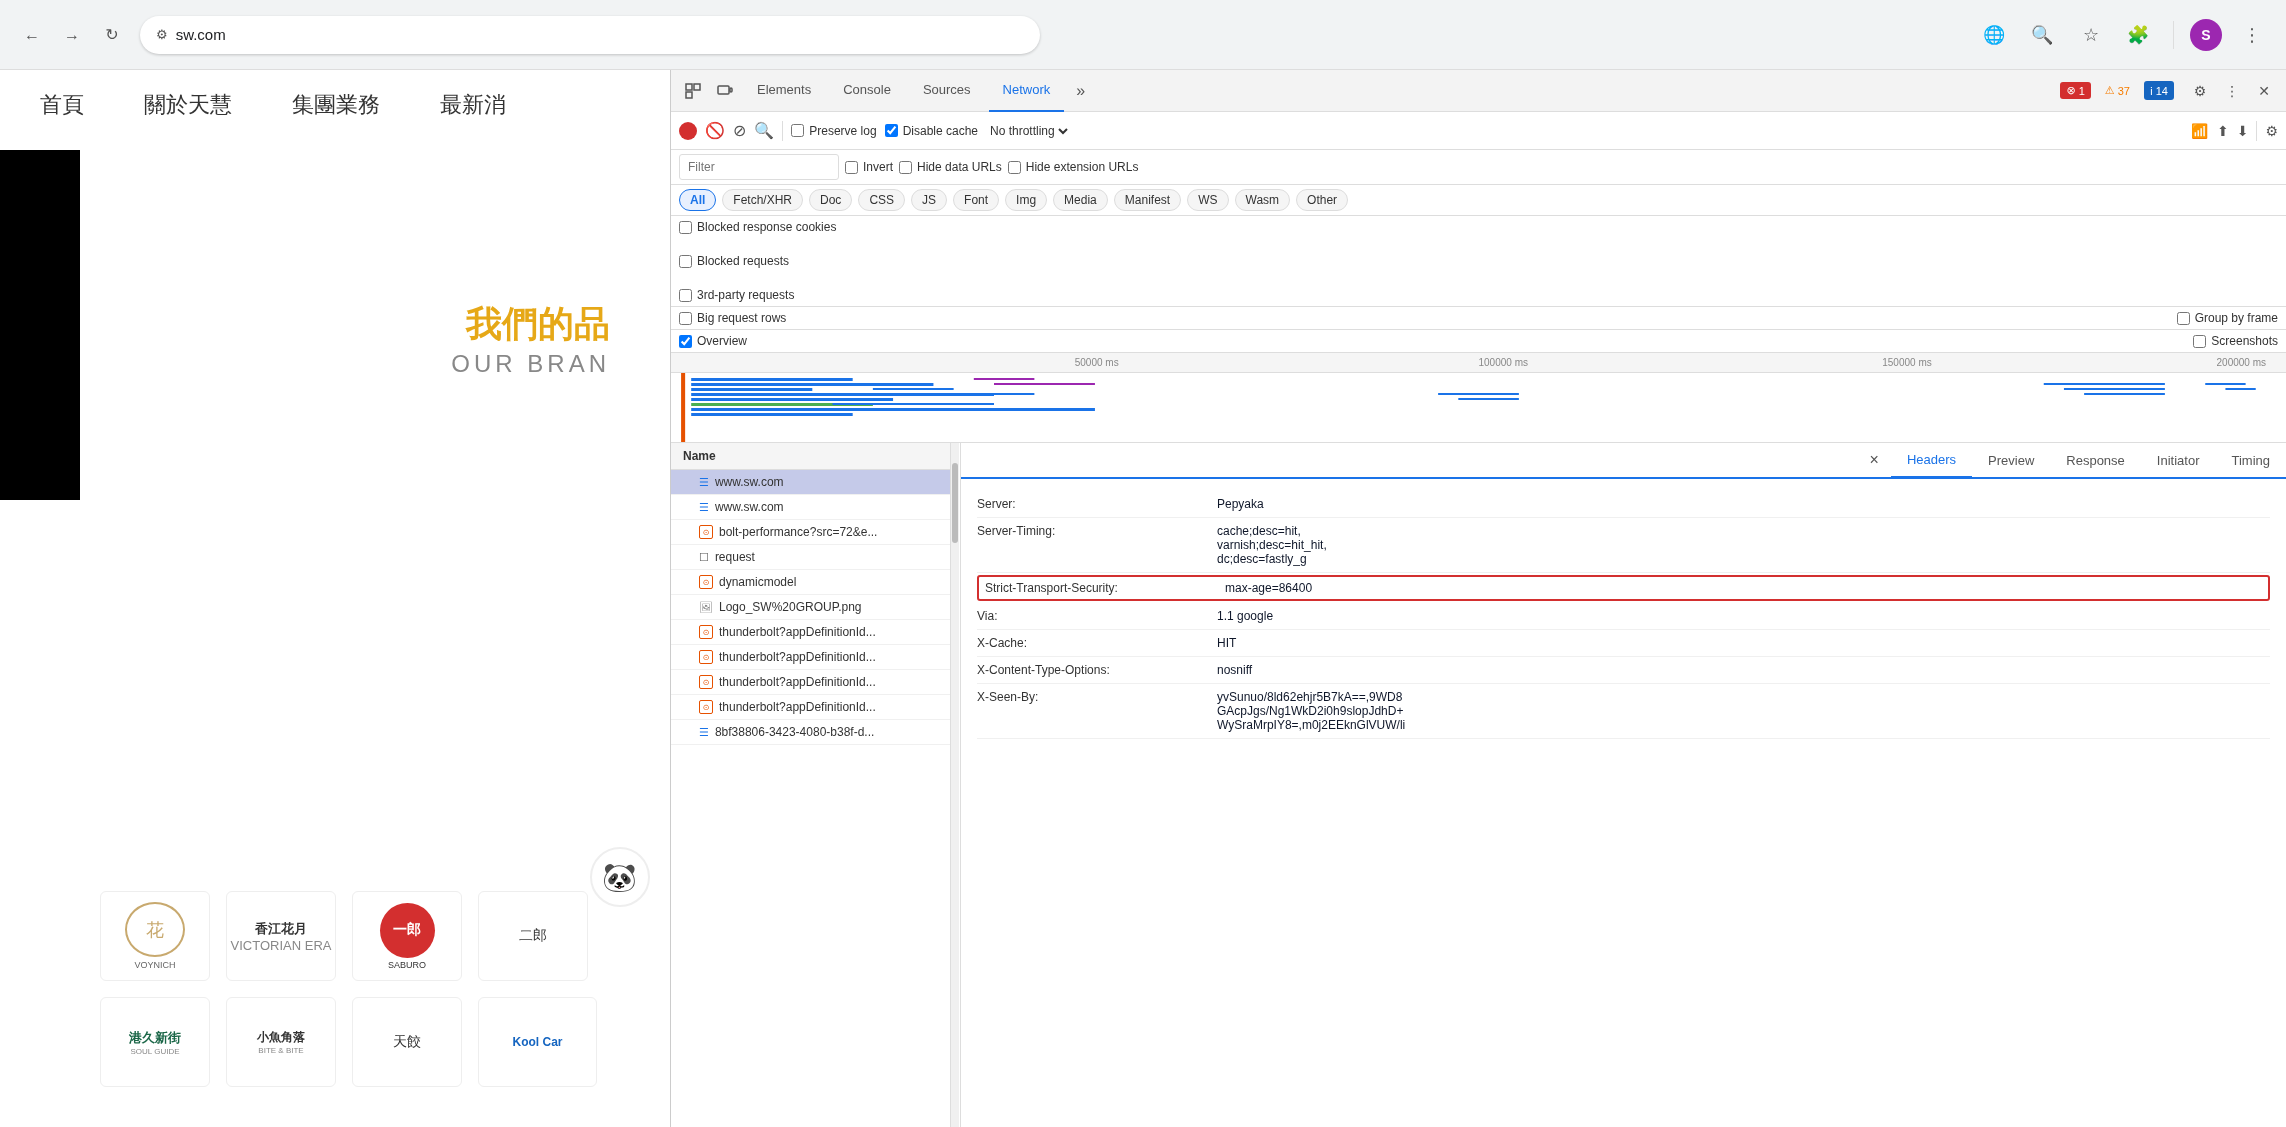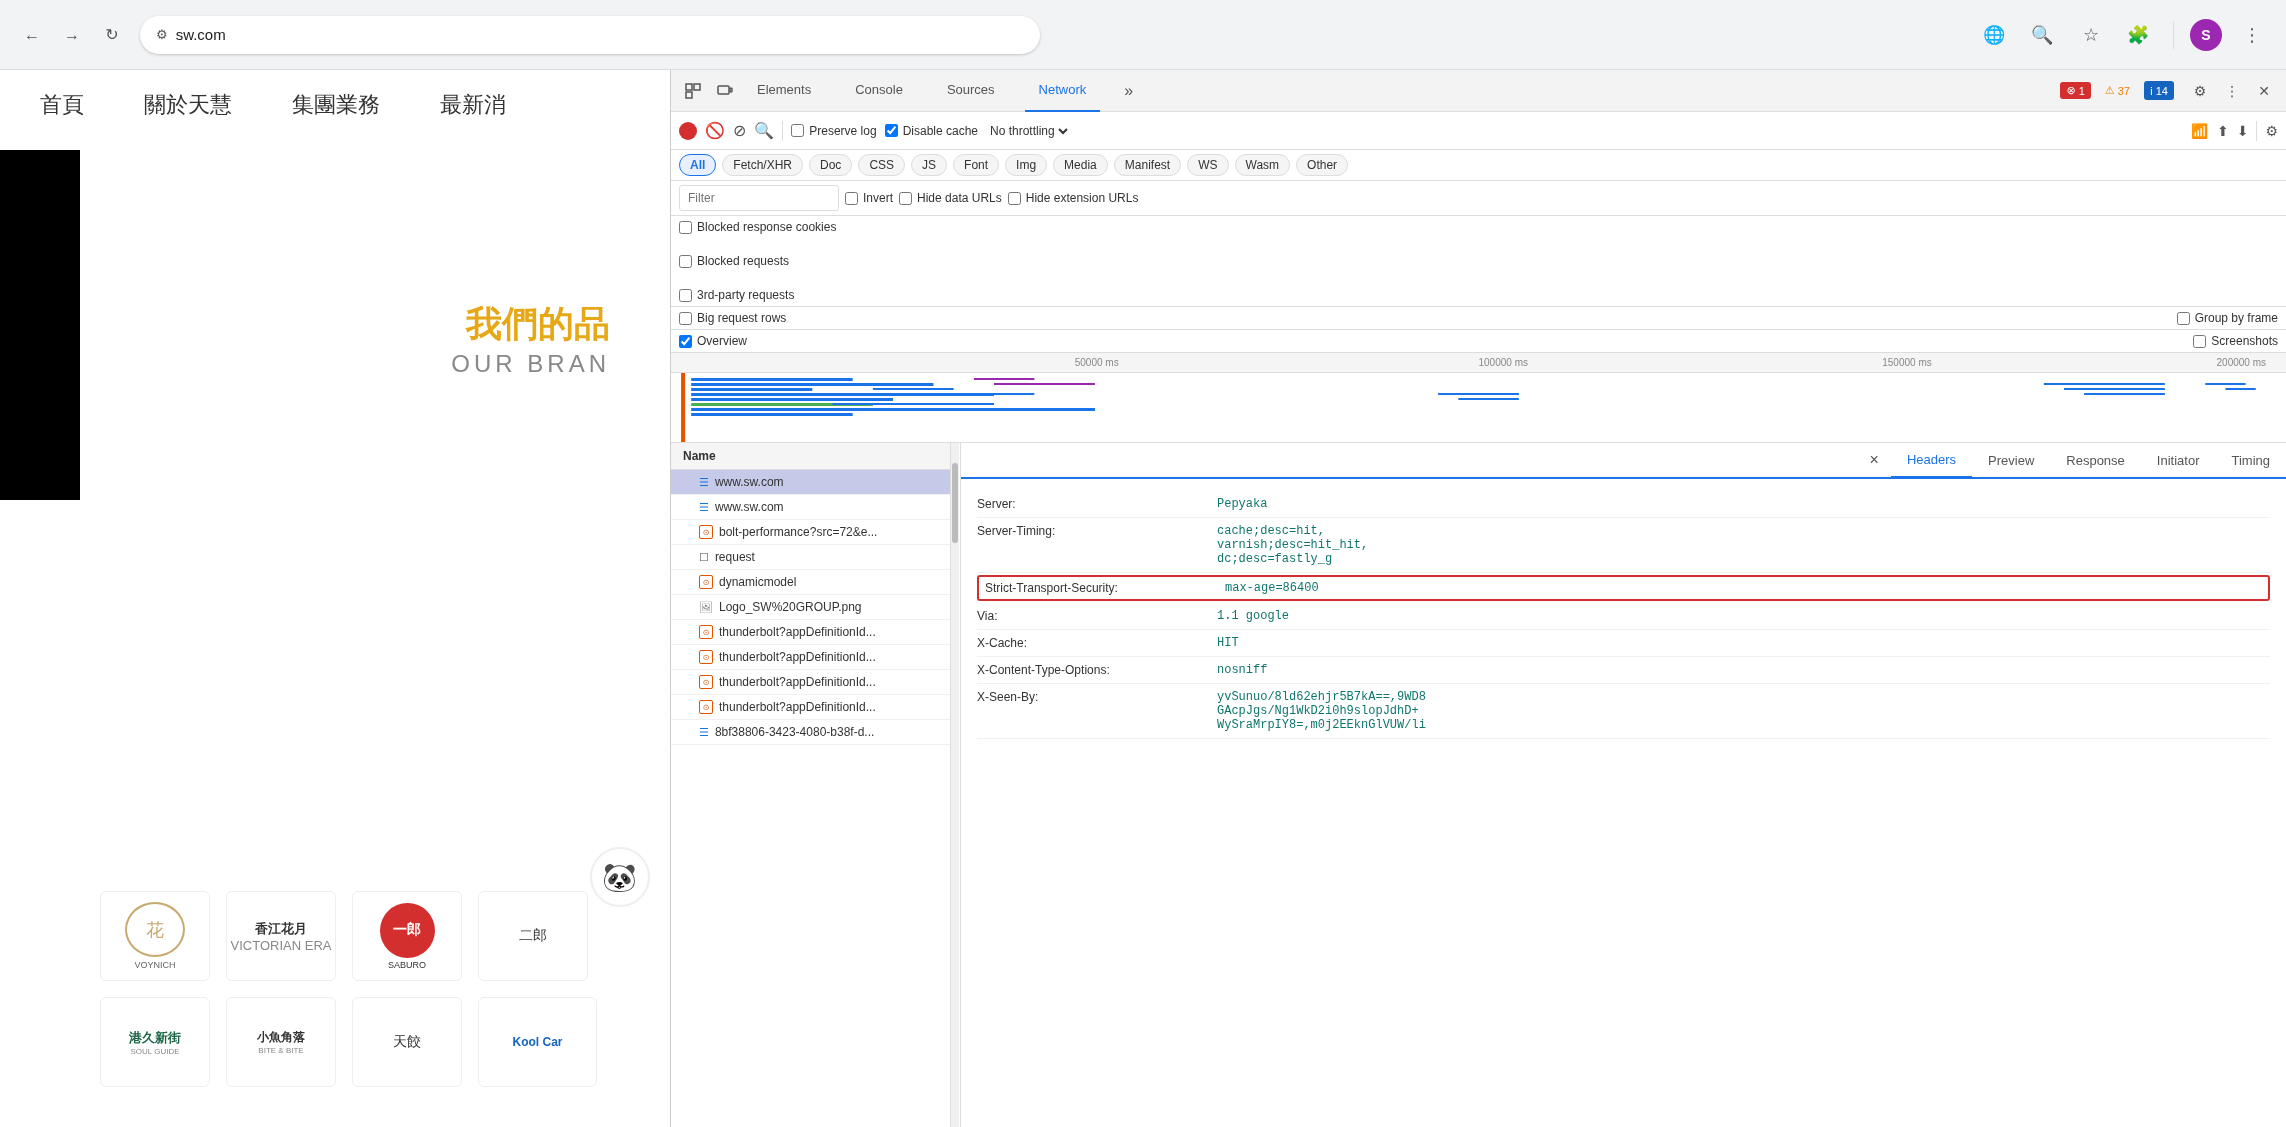--- a/index.html
+++ b/index.html
@@ -25,21 +25,21 @@
     .page-hero { background: #000; width: 80px; height: 350px; position: absolute; left: 0; top: 80px; }
     .page-brand-title { position: absolute; right: 60px; top: 230px; font-size: 36px; color: #e6a817; font-weight: bold; }
     .page-brand-sub { position: absolute; right: 60px; top: 280px; font-size: 24px; color: #888; letter-spacing: 4px; }
 
     
     .devtools { flex: 1; background: #fff; border-left: 1px solid #ccc; display: flex; flex-direction: column; min-width: 0; }
 
     
     .devtools-toolbar { display: flex; align-items: center; padding: 0 8px; height: 42px; border-bottom: 1px solid #ddd; gap: 4px; background: #f3f3f3; }
     .devtools-tool-btn { width: 28px; height: 28px; border: none; background: transparent; cursor: pointer; display: flex; align-items: center; justify-content: center; border-radius: 4px; color: #555; font-size: 14px; }
-    .devtools-tabs { display: flex; align-items: center; gap: 16px; flex: 1; }
+    .devtools-tabs { display: flex; align-items: center; gap: 4px; flex: 1; }
     .devtools-tab { padding: 0 14px; height: 42px; border: none; background: transparent; cursor: pointer; font-size: 13px; color: #555; border-bottom: 2px solid transparent; }
     .devtools-tab.active { color: #1a73e8; border-bottom: 2px solid #1a73e8; }
     .devtools-tab-more { padding: 0 8px; height: 42px; border: none; background: transparent; cursor: pointer; font-size: 16px; color: #555; }
     .devtools-badges { display: flex; gap: 8px; align-items: center; margin-left: 8px; }
     .badge-error { background: #d32f2f; color: white; padding: 2px 6px; border-radius: 3px; font-size: 11px; display: flex; align-items: center; gap: 3px; }
     .badge-warn { background: transparent; color: #f57c00; padding: 2px 6px; border-radius: 3px; font-size: 11px; display: flex; align-items: center; gap: 3px; }
     .badge-info { background: #1565c0; color: white; padding: 2px 6px; border-radius: 3px; font-size: 11px; display: flex; align-items: center; gap: 3px; }
     .devtools-right-btns { display: flex; gap: 4px; align-items: center; margin-left: 8px; }
 
     
@@ -75,21 +75,21 @@
     
     .details-panel { flex: 1; overflow: hidden; display: flex; flex-direction: column; }
     .details-tabs { display: flex; border-bottom: 2px solid #1a73e8; background: #fff; }
     .details-tab { padding: 8px 16px; font-size: 13px; color: #555; cursor: pointer; border: none; background: transparent; }
     .details-tab.active { color: #1a73e8; border-bottom: 3px solid #1a73e8; margin-bottom: -2px; font-weight: 500; }
     .close-btn { margin-left: auto; padding: 8px 12px; background: none; border: none; cursor: pointer; font-size: 16px; color: #555; }
     .details-content { flex: 1; overflow-y: auto; padding: 12px 16px; }
     .header-row { display: flex; align-items: flex-start; padding: 6px 0; border-bottom: 1px solid #f0f0f0; }
     .header-row.highlighted { border: 2px solid #d32f2f; border-radius: 3px; padding: 4px 6px; margin: 2px 0; }
     .header-name { font-size: 12px; color: #333; font-weight: 500; min-width: 240px; flex-shrink: 0; }
-    .header-value { font-size: 12px; color: #0f766e; flex: 1; word-break: break-all; font-family: Liberation Mono, monospace; }
+    .header-value { font-size: 12px; color: #0f172a; flex: 1; word-break: break-all; }
 
     
     .network-list::-webkit-scrollbar { width: 8px; }
     .network-list::-webkit-scrollbar-track { background: #f5f5f5; }
     .network-list::-webkit-scrollbar-thumb { background: #bbb; border-radius: 4px; }
     .details-content::-webkit-scrollbar { width: 8px; }
     .details-content::-webkit-scrollbar-track { background: #f5f5f5; }
     .details-content::-webkit-scrollbar-thumb { background: #bbb; border-radius: 4px; }
 
     
@@ -229,50 +229,50 @@
       <div style="margin-left:auto;display:flex;gap:8px;align-items:center;">
         <button style="background:none;border:none;cursor:pointer;font-size:14px;color:#555;">📶</button>
         <button style="background:none;border:none;cursor:pointer;font-size:14px;color:#555;">⬆</button>
         <button style="background:none;border:none;cursor:pointer;font-size:14px;color:#555;">⬇</button>
         <div style="width:1px;height:20px;background:#ddd;"></div>
         <button style="background:none;border:none;cursor:pointer;font-size:14px;color:#555;">⚙</button>
       </div>
     </div>
 
     <div class="filter-row">
-      <button class="filter-chip active">All</button>
-      <button class="filter-chip">Fetch/XHR</button>
-      <button class="filter-chip">Doc</button>
-      <button class="filter-chip">CSS</button>
-      <button class="filter-chip">JS</button>
-      <button class="filter-chip">Font</button>
-      <button class="filter-chip">Img</button>
-      <button class="filter-chip">Media</button>
-      <button class="filter-chip">Manifest</button>
-      <button class="filter-chip">WS</button>
-      <button class="filter-chip">Wasm</button>
-      <button class="filter-chip">Other</button>
-    </div>
-
-    <div class="filter-row">
       <input class="filter-input" type="text" placeholder="Filter" style="">
       <label class="checkbox-label">
         <input type="checkbox" style="">
         <span>Invert</span>
       </label>
       <label class="checkbox-label">
         <input type="checkbox" style="">
         <span>Hide data URLs</span>
       </label>
       <label class="checkbox-label">
         <input type="checkbox" style="">
         <span>Hide extension URLs</span>
       </label>
     </div>
 
+    <div class="filter-row">
+      <button class="filter-chip active">All</button>
+      <button class="filter-chip">Fetch/XHR</button>
+      <button class="filter-chip">Doc</button>
+      <button class="filter-chip">CSS</button>
+      <button class="filter-chip">JS</button>
+      <button class="filter-chip">Font</button>
+      <button class="filter-chip">Img</button>
+      <button class="filter-chip">Media</button>
+      <button class="filter-chip">Manifest</button>
+      <button class="filter-chip">WS</button>
+      <button class="filter-chip">Wasm</button>
+      <button class="filter-chip">Other</button>
+    </div>
+
     <div class="options-row">
       <div class="option-left">
         <label class="checkbox-label">
           <input type="checkbox" style="">
           <span>Blocked response cookies</span>
         </label>
         <label class="checkbox-label">
           <input type="checkbox" style="">
           <span>Blocked requests</span>
         </label>

